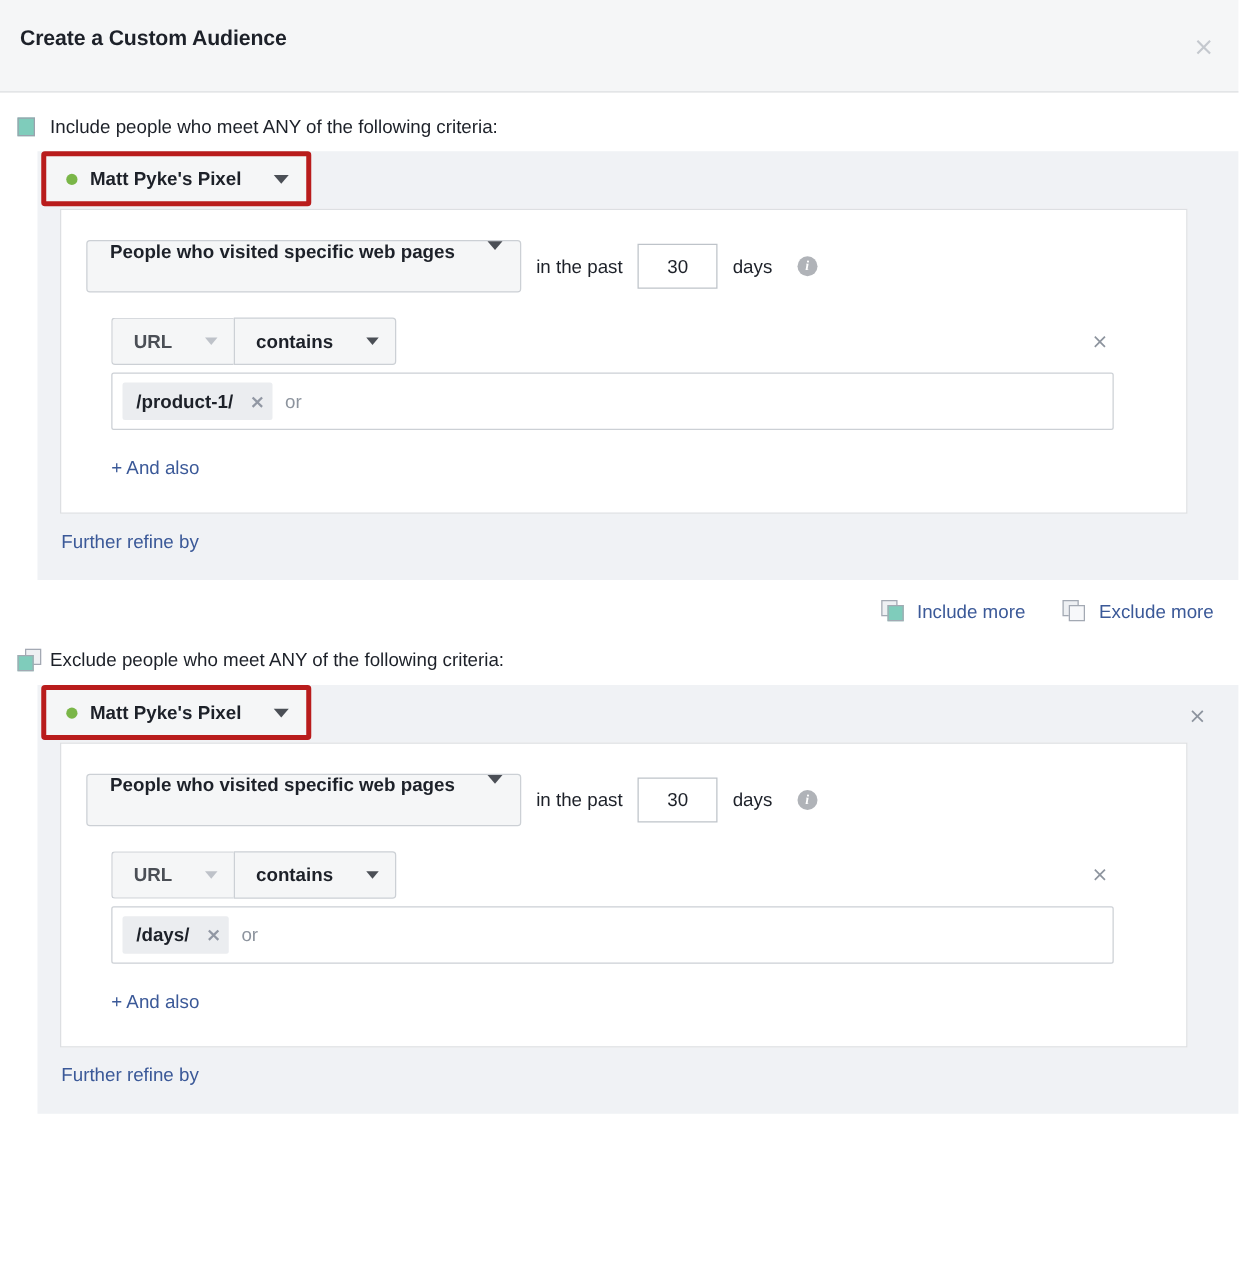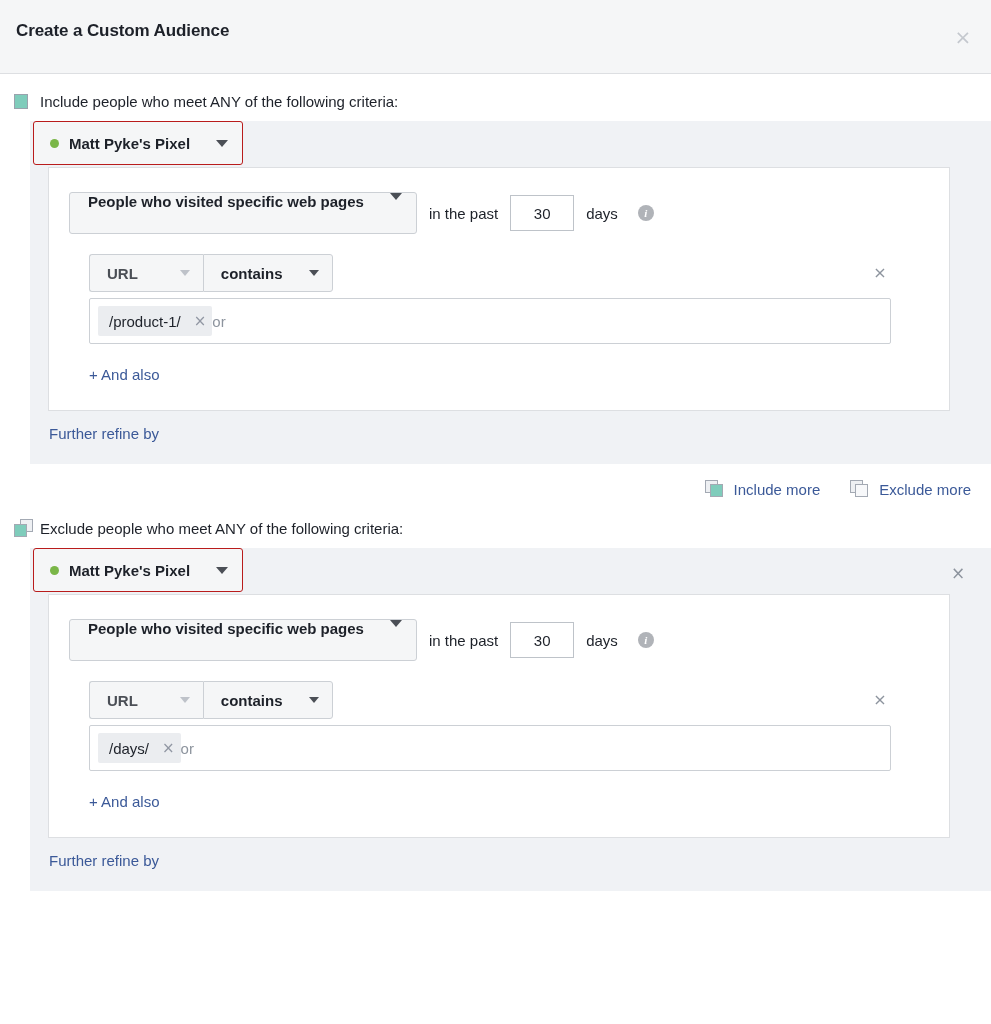--- a/index.html
+++ b/index.html
@@ -99,21 +99,21 @@
   .pixel-row {
     position: relative;
     height: 46px;
     margin-left: 3px;
   }
   .pixel-select {
     position: absolute;
     left: 0; top: 0;
     height: 44px;
     background: #f5f6f7;
-    border: 1px solid #b91c1c;
+    border: 4px solid #b91c1c;
     border-radius: 3px;
     display: flex;
     align-items: center;
     padding: 0 14px 0 16px;
     cursor: pointer;
   }
   .pixel-dot {
     width: 9px; height: 9px;
     border-radius: 50%;
     background: #7ab648;
@@ -216,21 +216,21 @@
   .cond-selects { display: flex; }
   .cond-select {
     height: 38px;
     background: #f5f6f7;
     border: 1px solid #ccd0d5;
     display: flex;
     align-items: center;
     padding: 0 13px 0 17px;
     cursor: pointer;
   }
-  .cond-select:first-child { border-radius: 3px 0 0 3px; border-right: none; gap: 16px; }
+  .cond-select:first-child { border-radius: 3px 0 0 3px; border-right: none; }
   .cond-select:last-child  { border-radius: 0 3px 3px 0; }
   .cond-select .lbl {
     font-size: 15px; font-weight: bold; color: #1d2129; white-space: nowrap;
   }
   .cond-select .lbl.muted { color: #4b4f56; font-weight: bold; }
   .cond-close {
     position: absolute;
     right: 58px; top: 8px;
     width: 22px; height: 22px;
     display: flex; align-items: center; justify-content: center;
@@ -249,20 +249,22 @@
     align-items: center;
     padding: 0 8px;
   }
   .token {
     height: 30px;
     background: #ebedf0;
     border-radius: 2px;
     display: flex;
     align-items: center;
     padding: 0 6px 0 11px;
+    margin-right: 10px;
+    font-weight: bold;
   }
   .token-lbl { font-size: 15px; color: #1d2129; }
   .token-x {
     margin-left: 13px;
     color: #9197a3;
     font-size: 15px;
     line-height: 1;
     cursor: pointer;
     font-family: "DejaVu Sans", sans-serif;
   }

